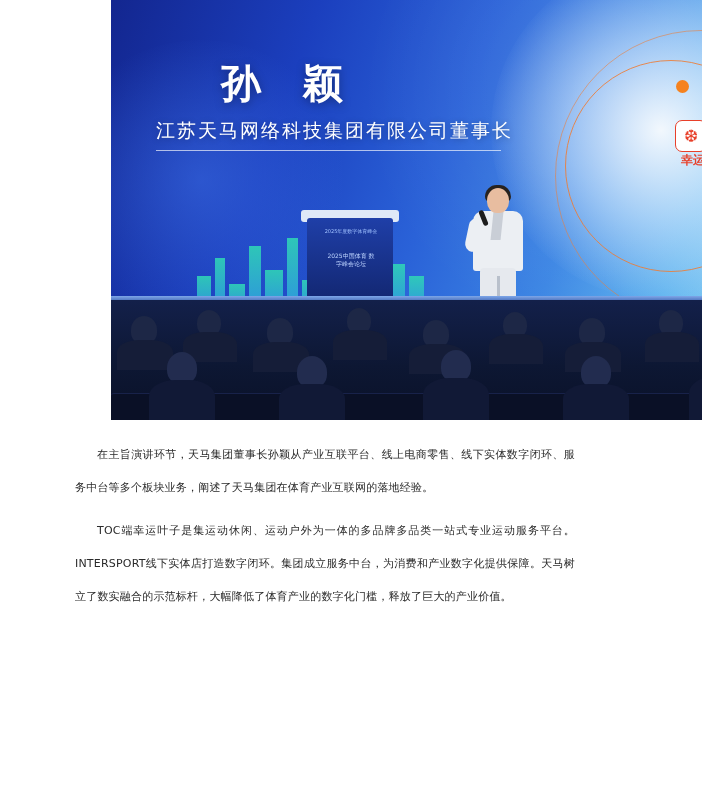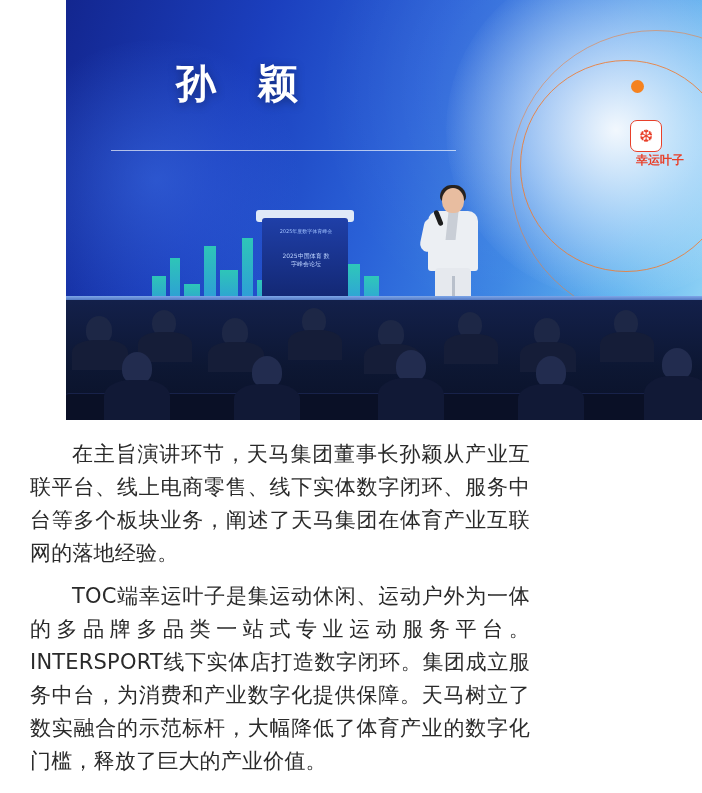--- a/index.html
+++ b/index.html
@@ -12,20 +12,21 @@
     height: 793px;
     font-family: "Liberation Sans", sans-serif;
     color: #222222;
     overflow: hidden;
   }
   .page {
     position: relative;
     width: 560px;
     height: 793px;
     background: #ffffff;
+    padding-left: 45px;
   }
 
   
   .photo-wrap {
     position: relative;
     width: 702px;
     height: 420px;
     background: #ffffff;
   }
   .photo {
@@ -270,21 +271,21 @@
     height: 8px;
     background: linear-gradient(180deg, #7ea6e8 0%, #2b4fa0 100%);
   }
 
   
   .article {
     padding: 18px 30px 0 30px;
   }
   .para {
     font-family: "DejaVu Sans", "Liberation Sans", sans-serif;
-    font-size: 21px;
+    font-size: 11px;
     line-height: 33px;
     color: #2a2a2a;
     text-indent: 2em;
     margin: 0 0 10px 0;
     text-align: justify;
     letter-spacing: .2px;
   }
 </style>
 </head>
 <body>
@@ -292,20 +293,21 @@
 <div class="page">
 
   <div class="photo-wrap">
     <div class="photo">
 
       <div class="screen">
         <div class="screen-left-glow"></div>
         <div class="screen-soft"></div>
 
         <div class="speaker-name">孙 颖</div>
+        <div class="speaker-title">江苏天马网络科技集团有限公司董事长</div>
         <div class="title-underline"></div>
 
         <div class="orbit2"></div>
         <div class="orbit"></div>
         <div class="callout-dot"></div>
         <div class="leaf-badge">
             <span class="glyph">❆</span>
           </div>
         <div class="leaf-label">幸运叶子</div>
 

